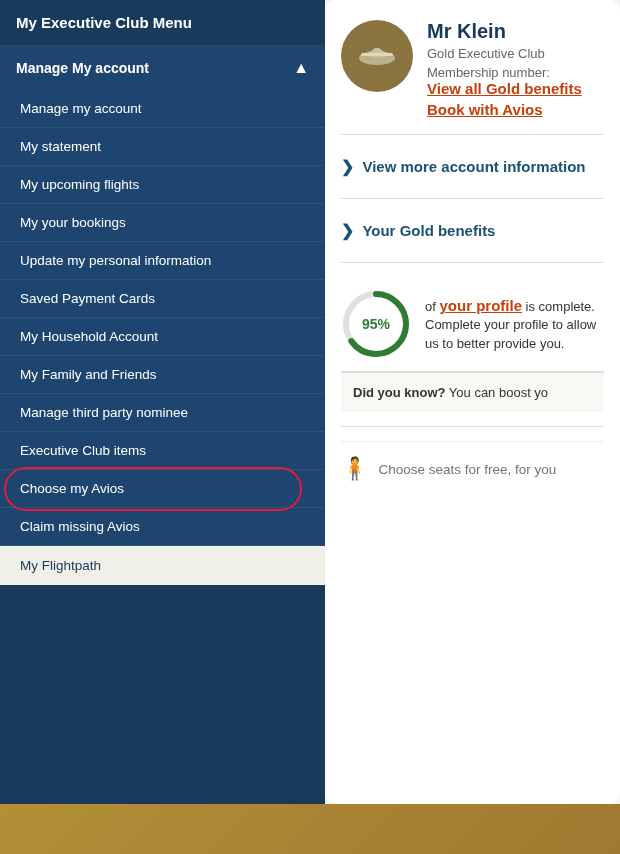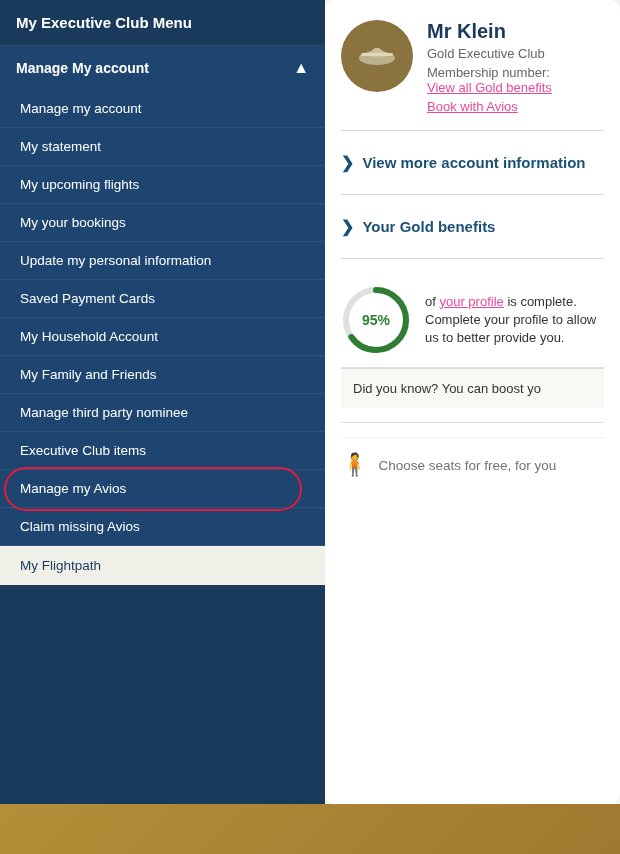--- a/index.html
+++ b/index.html
@@ -153,24 +153,25 @@
       color: #666;
     }
 
     .profile-links {
       display: flex;
       flex-direction: column;
       gap: 4px;
     }
 
     .profile-link {
-      color: #ec4899;
+      color: #c2410c;
       text-decoration: underline;
-      font-size: 13px;
-      cursor: pointer;
+      font-size: 15px;
+      cursor: pointer;
+      font-weight: bold;
     }
 
     .divider {
       border: none;
       border-top: 1px solid #ddd;
       margin: 14px 0;
     }
 
     .accordion-item {
       display: flex;
@@ -213,21 +214,21 @@
 
     .did-you-know {
       background: #f8f8f5;
       border-top: 2px solid #ddd;
       padding: 12px;
       font-size: 13px;
       color: #333;
     }
 
     .did-you-know strong {
-      font-weight: normal;
+      font-weight: bold;
     }
 
     .choose-seats {
       display: flex;
       align-items: center;
       gap: 10px;
       padding: 14px 0;
       border-top: 1px solid #eee;
     }
 
@@ -262,21 +263,21 @@
         <div class="menu-item">My upcoming flights</div>
         <div class="menu-item">My your bookings</div>
         <div class="menu-item">Update my personal information</div>
         <div class="menu-item">Saved Payment Cards</div>
         <div class="menu-item">My Household Account</div>
         <div class="menu-item">My Family and Friends</div>
         <div class="menu-item">Manage third party nominee</div>
         <div class="menu-item">Executive Club items</div>
 
         <div class="menu-item combine-avios-item">
-          <span>Manage my Avios</span>
+          <span>Choose my Avios</span>
           <div class="combine-avios-circle"></div>
         </div>
 
         <div class="menu-item">Claim missing Avios</div>
       </div>
 
       <div class="my-flightpath-item">My Flightpath</div>
     </div>
 
     <div class="right-panel">

